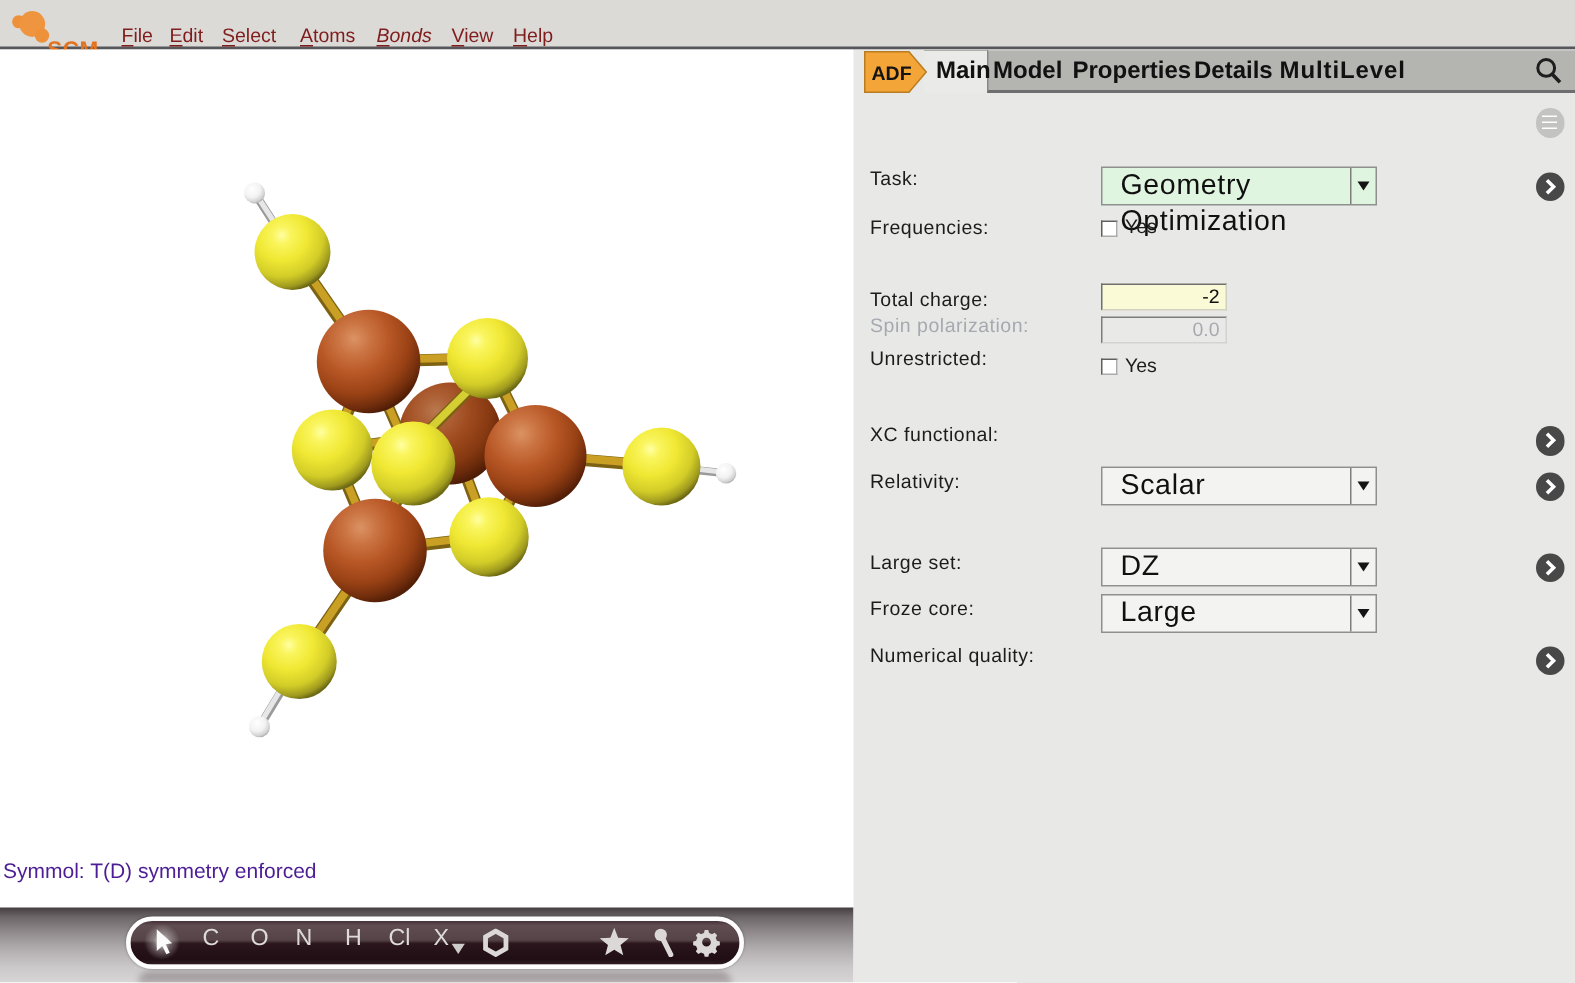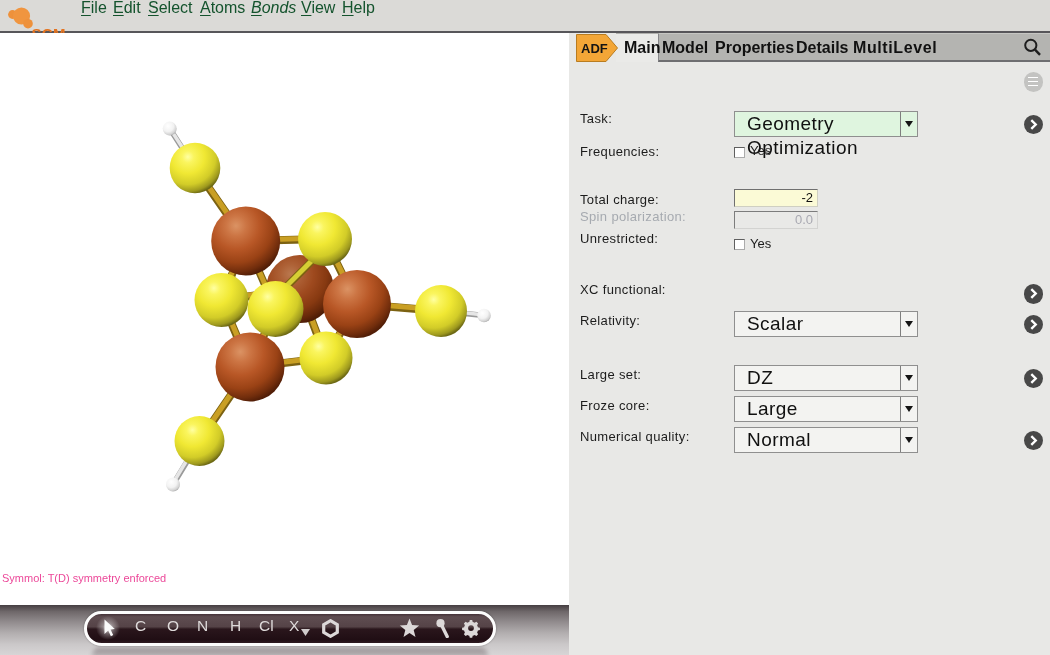--- a/index.html
+++ b/index.html
@@ -3,26 +3,26 @@
 <meta charset="utf-8">
 <style>
 * { margin:0; padding:0; box-sizing:border-box; }
 html,body { width:1050px; height:655px; overflow:hidden; font-family:"Liberation Sans", sans-serif; }
 #app { position:relative; width:1050px; height:655px; background:#fff; }
 .abs { position:absolute; }
 
 
 #menubar { position:absolute; left:0; top:0; width:1050px; height:33px;
   background:#dbdad7; border-bottom:2px solid #57565a; }
-.mi { position:absolute; top:0; font-size:16px; color:#14532d; line-height:16px; white-space:nowrap; }
+.mi { position:absolute; top:16px; font-size:13px; color:#7f1d1d; line-height:16px; white-space:nowrap; }
 .mi u { text-decoration-thickness:1px; text-underline-offset:2px; }
 
 
 #viewer { position:absolute; left:0; top:33px; width:569px; height:572px; background:#ffffff; }
-#symlab { position:absolute; left:2px; top:538.5px; font-size:11px; color:#ec4899; }
+#symlab { position:absolute; left:2px; top:538.5px; font-size:14px; color:#4c1d95; }
 
 
 #bottombar { position:absolute; left:0; top:605px; width:569px; height:50px;
   background:linear-gradient(180deg,#453e41 0%,#6e6769 13%,#908a8c 33%,#b2aeaf 56%,#cbc8c9 79%,#d7d5d6 100%); }
 #pillreflect { position:absolute; left:92px; top:43px; width:396px; height:14px; border-radius:8px;
   background:linear-gradient(180deg, rgba(60,45,52,0.40), rgba(130,124,126,0)); filter:blur(2px); }
 #pill { position:absolute; left:84px; top:6px; width:412px; height:35px; border-radius:18px;
   border:3px solid #fdfdfd; box-shadow:0 0 2px rgba(0,0,0,.35);
   background:linear-gradient(180deg,#453238 0%,#5f4d51 10%,#554347 44%,#2a161c 52%,#200e14 88%,#2f1b21 100%); }
 .pl { position:absolute; top:10.5px; font-size:15.5px; color:#dedada; line-height:20px; }
@@ -274,21 +274,20 @@
     <div class="chev" style="top:335.5px;">
         <svg width="19" height="19" viewBox="0 0 19 19">
           <path d="M 7.3,5.2 L 11.7,9.5 L 7.3,13.8" fill="none" stroke="#fff" stroke-width="2.4"></path>
         </svg>
       </div>
 
     <div class="lab" style="top:364.5px;">Froze core:</div>
     <div class="dd" style="top:363px;">Large<span class="btn"></span></div>
 
     <div class="lab" style="top:395.5px;">Numerical quality:</div>
-    <div class="dd" style="top:394px;">Normal<span class="btn"></span></div>
     <div class="chev" style="top:397.5px;">
         <svg width="19" height="19" viewBox="0 0 19 19">
           <path d="M 7.3,5.2 L 11.7,9.5 L 7.3,13.8" fill="none" stroke="#fff" stroke-width="2.4"></path>
         </svg>
       </div>
   </div>
 
 </div>
 
 </body></html>

